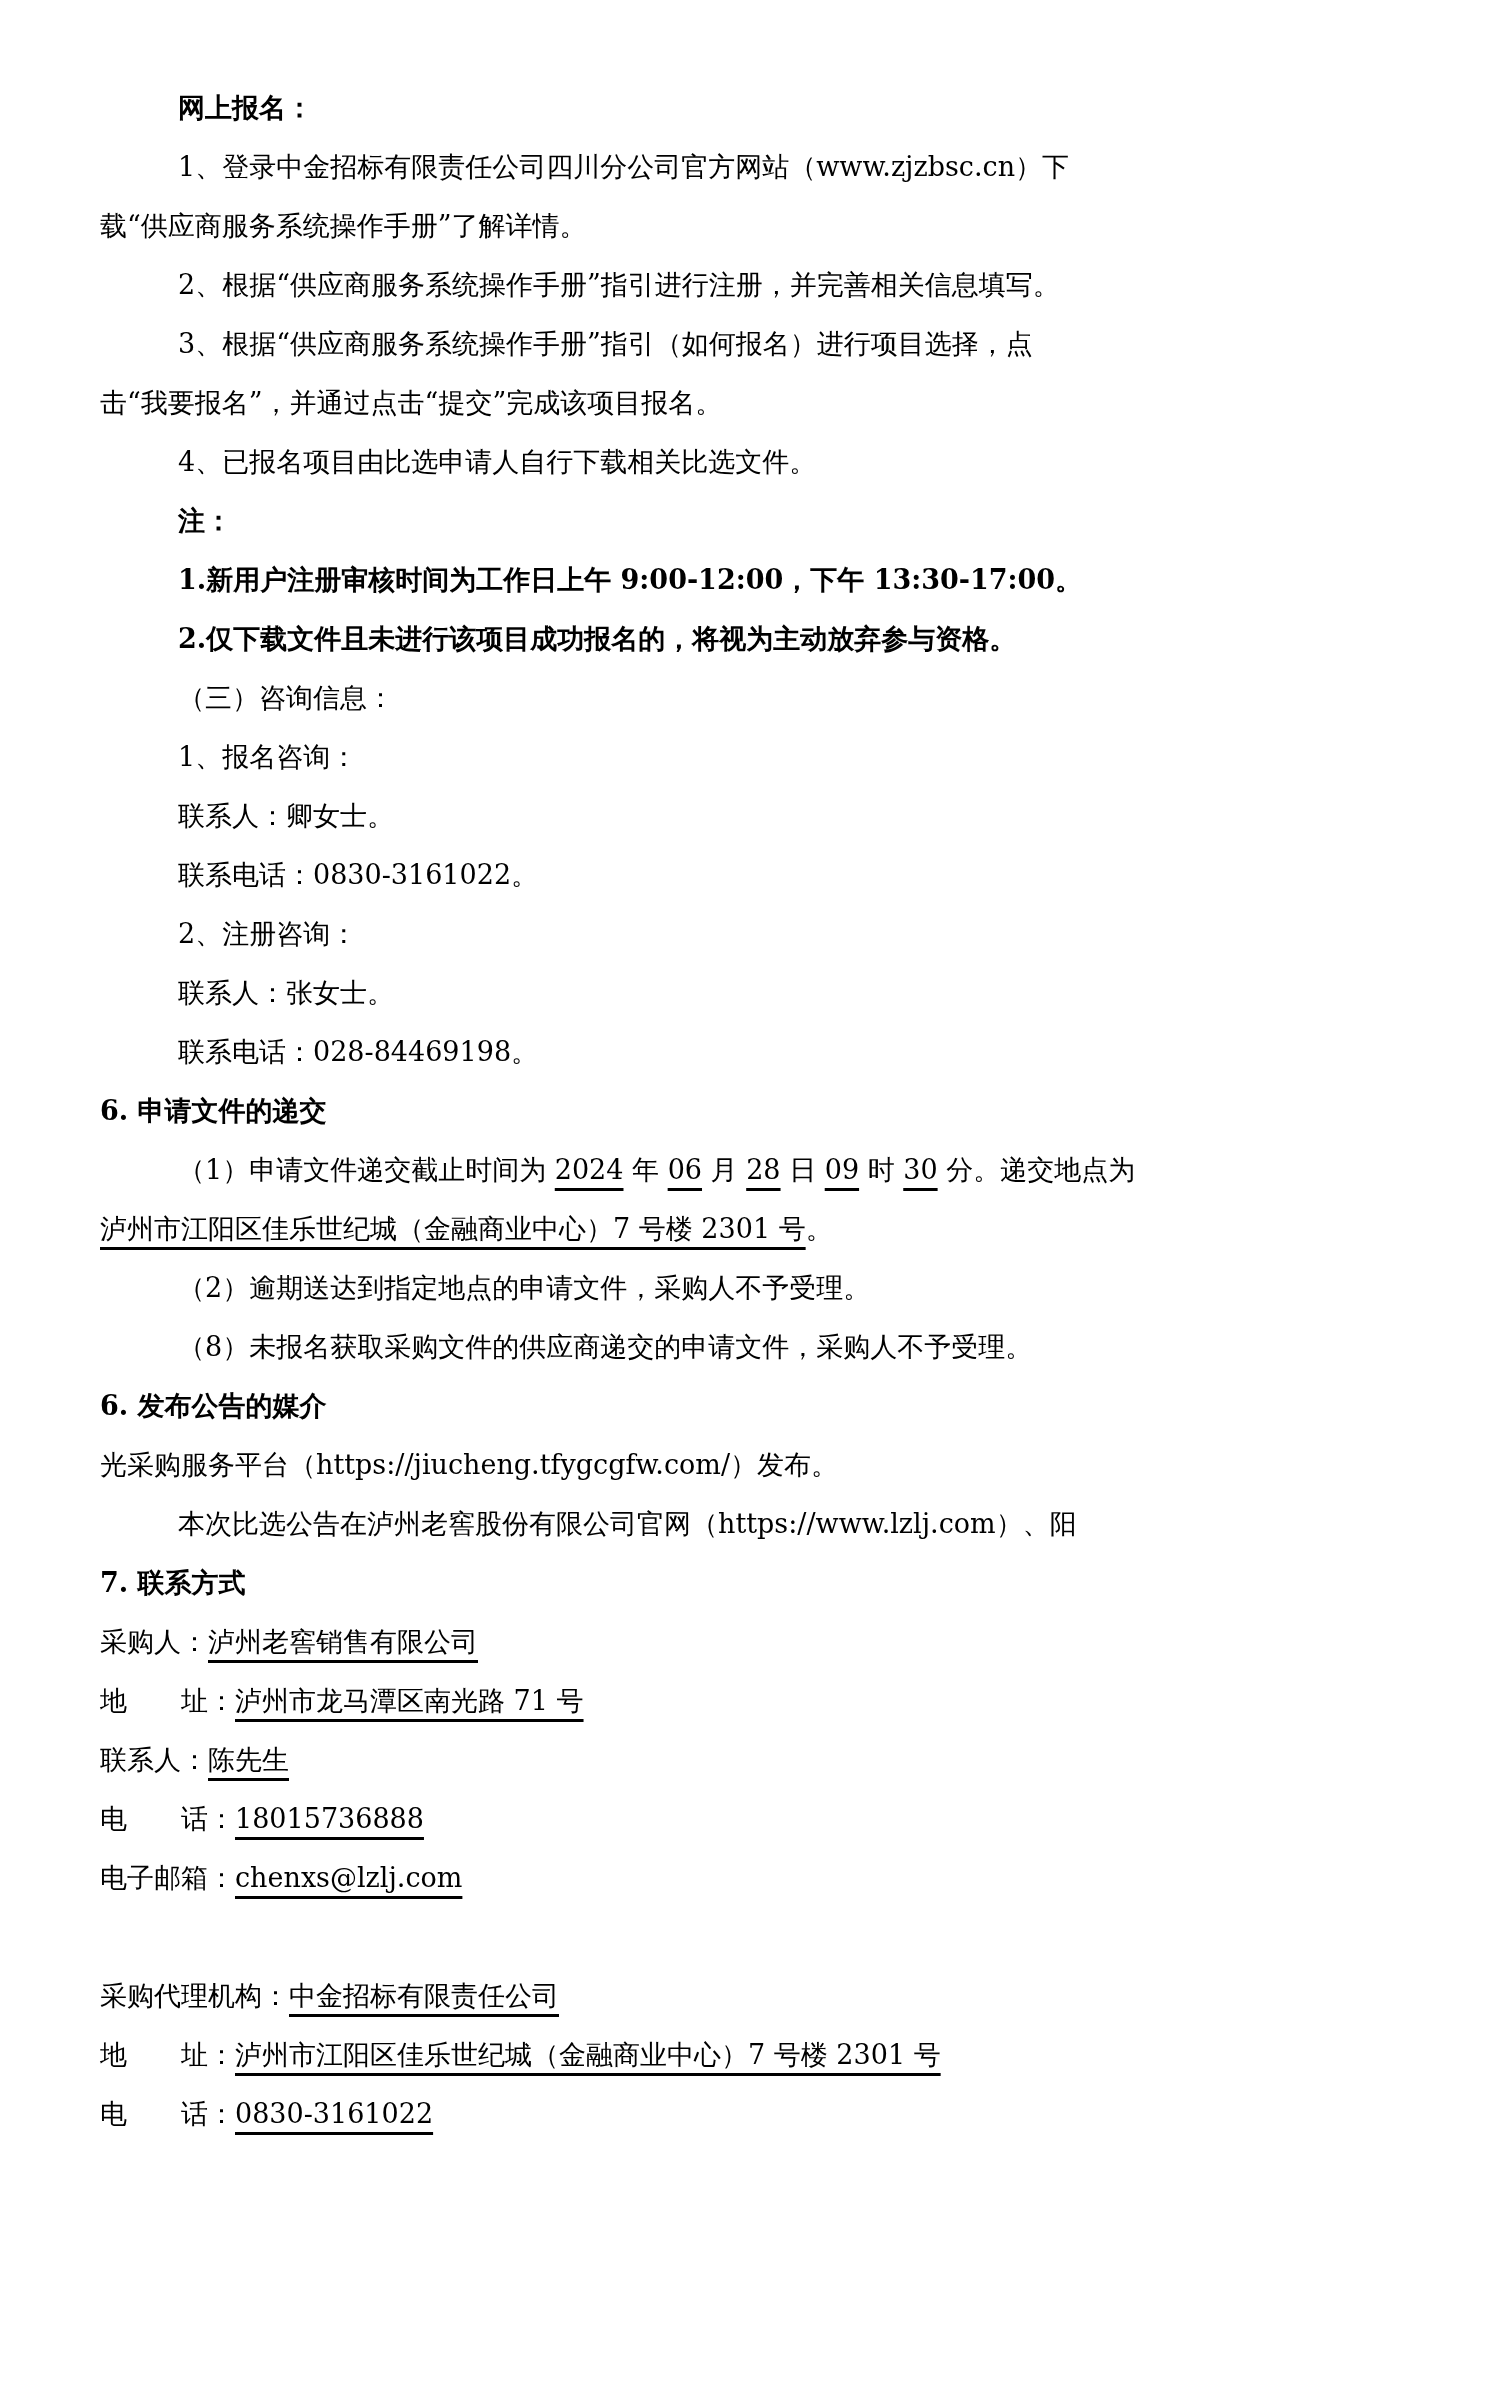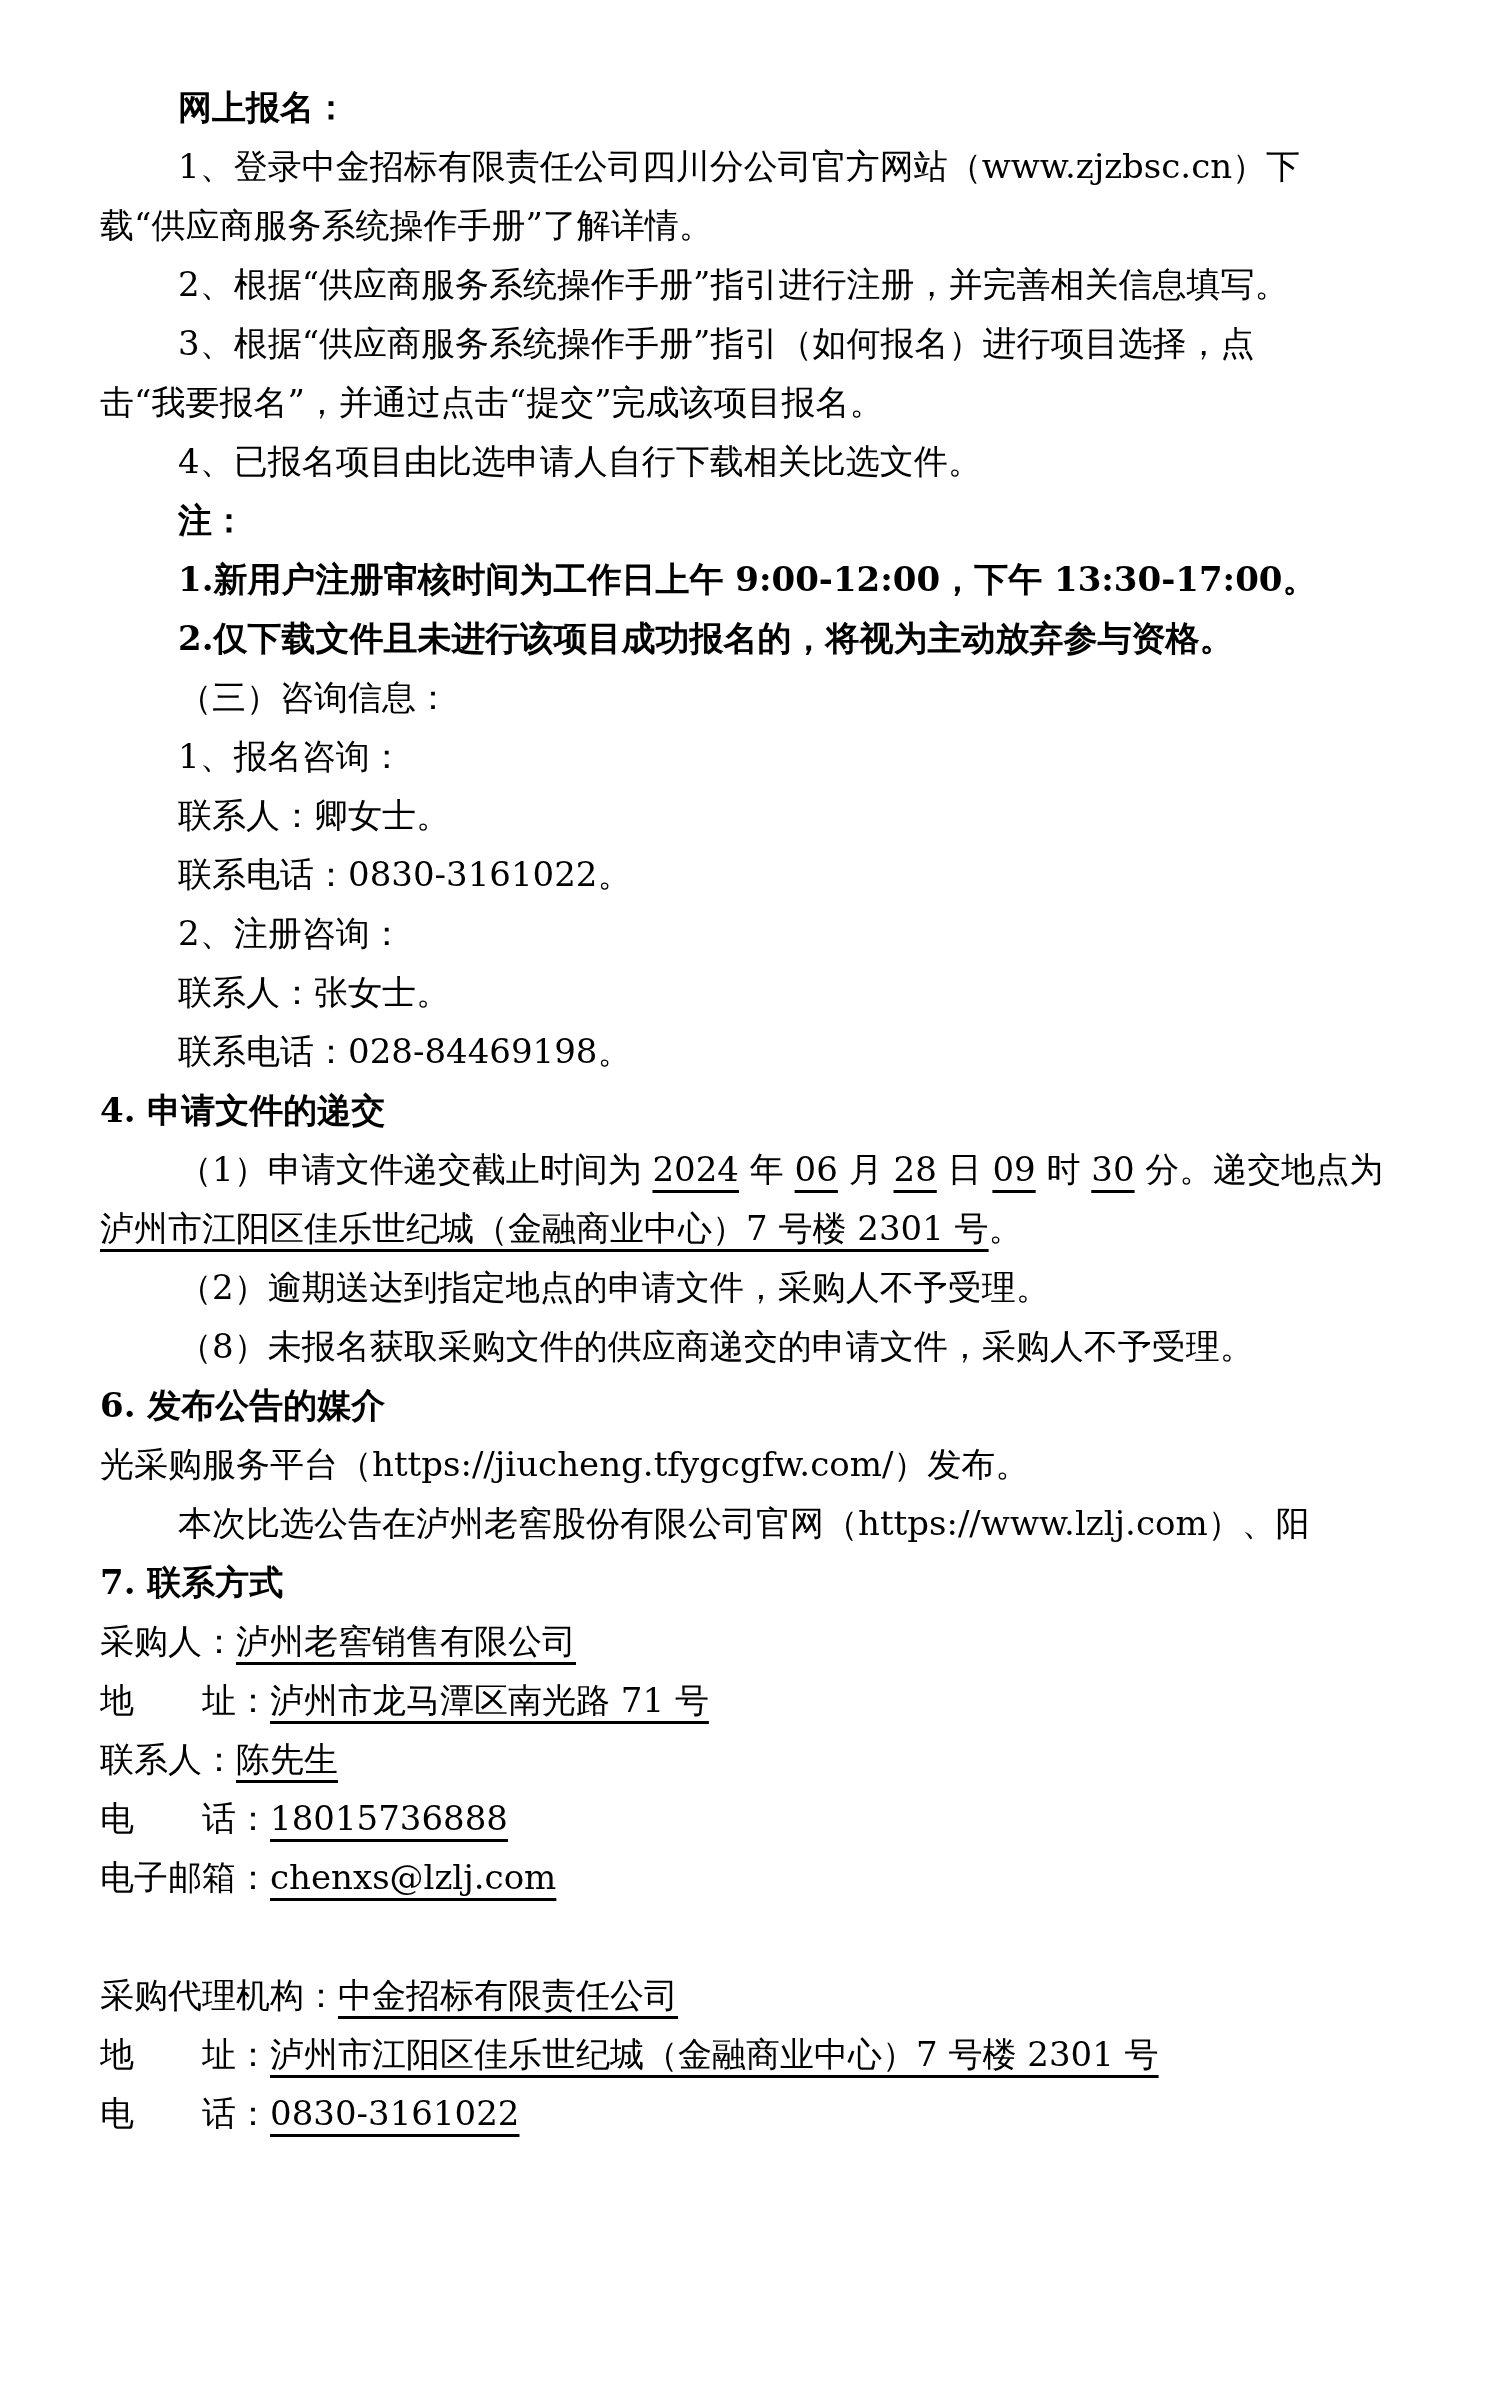--- a/index.html
+++ b/index.html
@@ -13,21 +13,21 @@
     height: 2397px;
     background: #ffffff;
     overflow: hidden;
     font-family: "DejaVu Serif", "Liberation Serif", serif;
     color: #000000;
   }
   .doc {
     padding: 78px 78px 0 100px;
   }
   .line {
-    font-size: 34px;
+    font-size: 27px;
     line-height: 59px;
     height: 59px;
     white-space: pre;
     letter-spacing: 0;
   }
   .line.indent {
     text-indent: 78px;
   }
   .line.bold {
     font-weight: bold;
@@ -54,21 +54,21 @@
       <div class="line indent bold"><span>注：</span></div>
       <div class="line indent bold"><span>1.新用户注册审核时间为工作日上午 9:00-12:00，下午 13:30-17:00。</span></div>
       <div class="line indent bold"><span>2.仅下载文件且未进行该项目成功报名的，将视为主动放弃参与资格。</span></div>
       <div class="line indent"><span>（三）咨询信息：</span></div>
       <div class="line indent"><span>1、报名咨询：</span></div>
       <div class="line indent"><span>联系人：卿女士。</span></div>
       <div class="line indent"><span>联系电话：0830-3161022。</span></div>
       <div class="line indent"><span>2、注册咨询：</span></div>
       <div class="line indent"><span>联系人：张女士。</span></div>
       <div class="line indent"><span>联系电话：028-84469198。</span></div>
-      <div class="line bold"><span>4. 申请文件的递交</span></div>
+      <div class="line bold"><span>6. 申请文件的递交</span></div>
       <div class="line indent"><span>（1）申请文件递交截止时间为 </span><span class="u" style="text-decoration-color: rgb(0, 0, 0);">2024</span><span> 年 </span><span class="u" style="text-decoration-color: rgb(0, 0, 0);">06</span><span> 月 </span><span class="u" style="text-decoration-color: rgb(0, 0, 0);">28</span><span> 日 </span><span class="u" style="text-decoration-color: rgb(0, 0, 0);">09</span><span> 时 </span><span class="u" style="text-decoration-color: rgb(0, 0, 0);">30</span><span> 分。递交地点为</span></div>
       <div class="line"><span class="u" style="text-decoration-color: rgb(0, 0, 0);">泸州市江阳区佳乐世纪城（金融商业中心）7 号楼 2301 号</span><span>。</span></div>
       <div class="line indent"><span>（2）逾期送达到指定地点的申请文件，采购人不予受理。</span></div>
       <div class="line indent"><span>（8）未报名获取采购文件的供应商递交的申请文件，采购人不予受理。</span></div>
       <div class="line bold"><span>6. 发布公告的媒介</span></div>
       <div class="line"><span>光采购服务平台（https://jiucheng.tfygcgfw.com/）发布。</span></div>
       <div class="line indent"><span>本次比选公告在泸州老窖股份有限公司官网（https://www.lzlj.com）、阳</span></div>
       <div class="line bold"><span>7. 联系方式</span></div>
       <div class="line"><span>采购人：</span><span class="u" style="text-decoration-color: rgb(0, 0, 0);">泸州老窖销售有限公司</span></div>
       <div class="line"><span>地　　址：</span><span class="u" style="text-decoration-color: rgb(0, 0, 0);">泸州市龙马潭区南光路 71 号</span></div>

